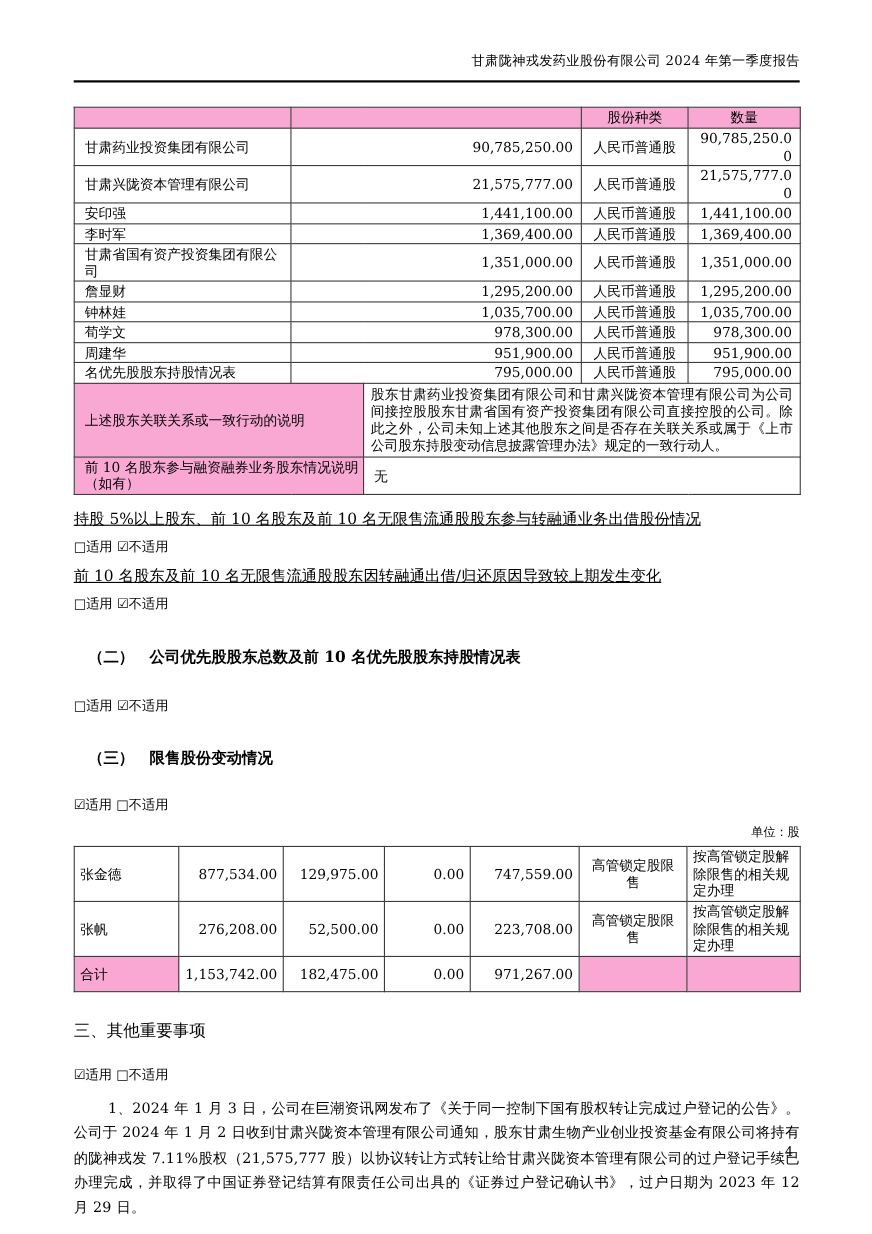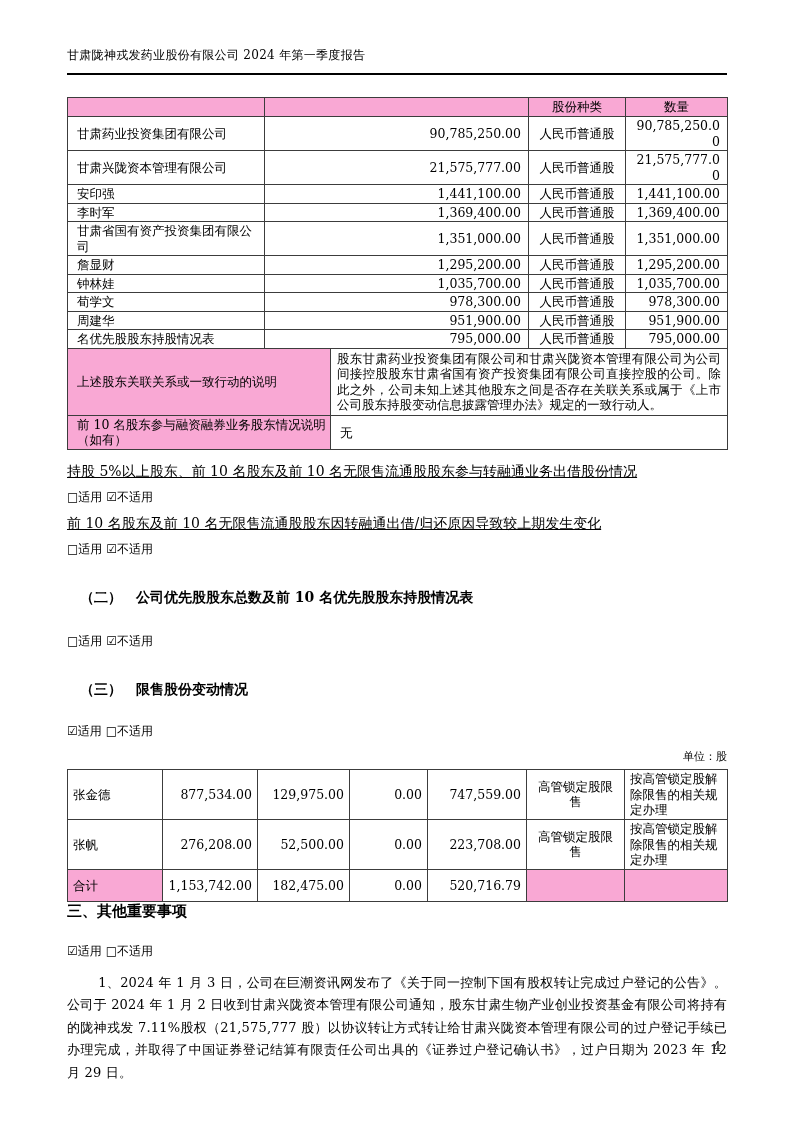--- a/index.html
+++ b/index.html
@@ -5,21 +5,21 @@
   * { margin:0; padding:0; box-sizing:border-box; }
   html,body { background:#888; }
   .page {
     width:793px; height:1122px; margin:0 auto; background:#ffffff;
     font-family:"DejaVu Serif","Liberation Serif",serif; color:#000;
     position:relative; overflow:hidden;
   }
   .content { padding:0 66px 0 67px; }
 
   .doc-header {
-    padding-top:47px; padding-bottom:9px; text-align:left;
+    padding-top:47px; padding-bottom:9px; text-align:right;
     font-size:12px; letter-spacing:0.3px; border-bottom:2px solid #000;
   }
 
   table { border-collapse:collapse; width:660px; table-layout:fixed; }
   td {
     border:1px solid #3c3c3c; font-size:12.5px; line-height:15.5px;
     padding:1px 4px; vertical-align:middle; word-break:break-all;
   }
   .gray { background:#f9a8d4; }
   .c { text-align:center; }
@@ -43,21 +43,21 @@
   .sec-h .num { margin-right:14px; }
   .unit-line { text-align:right; font-size:11px; margin-top:9px; }
 
   .t2 { margin-top:5px; }
   .t2 tr.hdr td { height:44px; }
   .t2 tr.row td { height:50px; }
   .t2 tr.tot td { height:32px; }
   .t2 td { padding:1px 5px; }
   .t2 .plan { text-align:left; line-height:15.6px; }
 
-  .sec3-h { font-size:15px; font-weight:bold; }
+  .sec3-h { font-size:15px; font-weight:normal; margin-top:26px; }
   .para {
     font-size:13px; line-height:22.5px; text-align:justify;
     text-indent:2.4em; margin-top:12px; letter-spacing:0.2px;
   }
   .pageno { position:absolute; top:1040px; right:72px; font-size:12px; }
 </style>
 </head>
 <body>
 
 <div class="page">
@@ -207,21 +207,21 @@
         <td class="r">0.00</td>
         <td class="r">223,708.00</td>
         <td class="c">高管锁定股限售</td>
         <td class="plan">按高管锁定股解除限售的相关规定办理</td>
       </tr>
       <tr class="tot">
         <td class="gray l">合计</td>
         <td class="r">1,153,742.00</td>
         <td class="r">182,475.00</td>
         <td class="r">0.00</td>
-        <td class="r">520,716.79</td>
+        <td class="r">971,267.00</td>
         <td class="gray"></td>
         <td class="gray"></td>
       </tr>
     </tbody>
       </table>
 
     <div class="sec3-h">三、其他重要事项</div>
     <div class="cbline" style="margin-top:22px">
       <span class="cb">☑适用</span>
       <span class="cb">□不适用</span>

